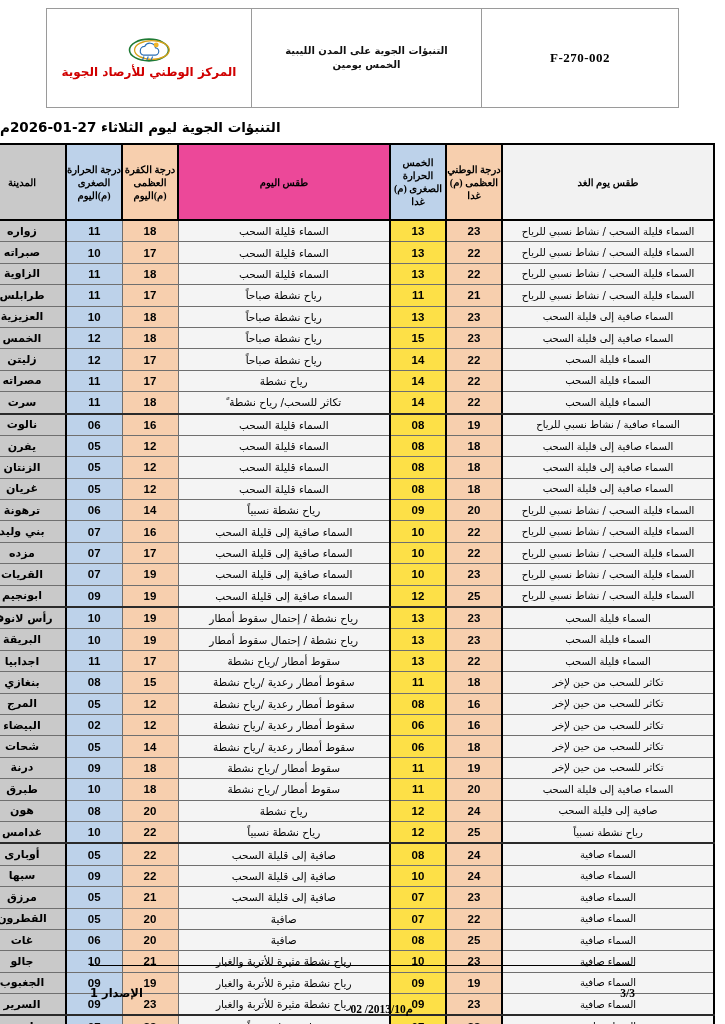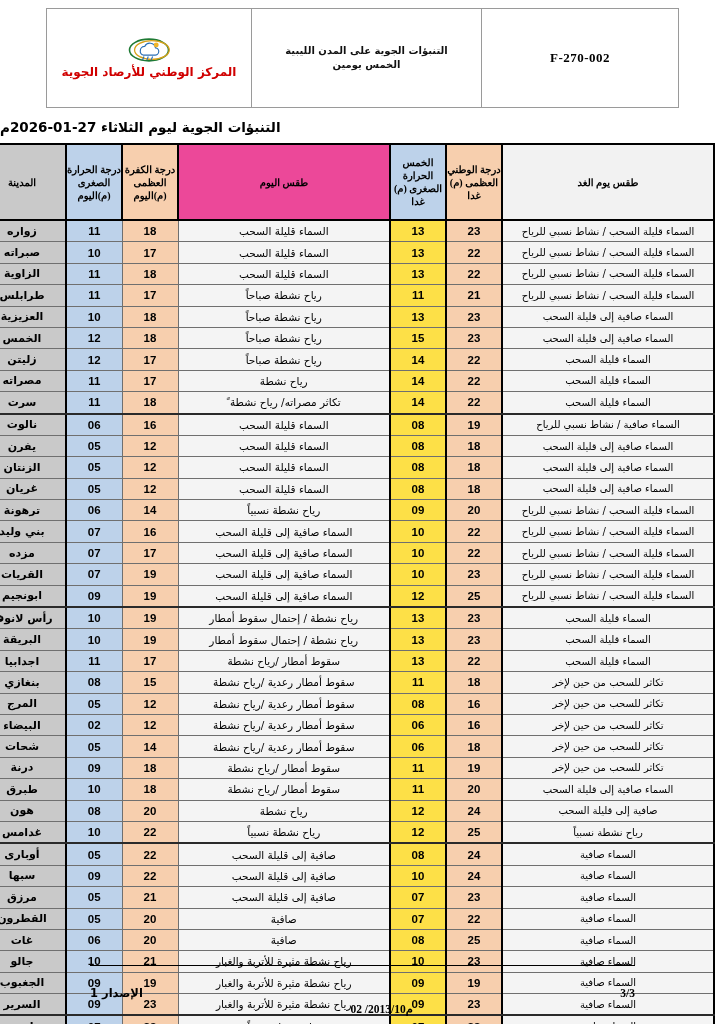--- a/index.html
+++ b/index.html
@@ -309,21 +309,21 @@
           <td class="c-tmin2">14</td>
           <td class="c-today">رياح نشطة</td>
           <td class="c-tmax">17</td>
           <td class="c-tmin">11</td>
           <td class="c-city">مصراته</td>
         </tr>
         <tr class="group-end">
           <td class="c-tomorrow">السماء قليلة السحب</td>
           <td class="c-tmax2">22</td>
           <td class="c-tmin2">14</td>
-          <td class="c-today">تكاثر مصراته/ رياح نشطة ً</td>
+          <td class="c-today">تكاثر للسحب/ رياح نشطة ً</td>
           <td class="c-tmax">18</td>
           <td class="c-tmin">11</td>
           <td class="c-city">سرت</td>
         </tr>
         <tr>
           <td class="c-tomorrow">السماء صافية / نشاط نسبي للرياح</td>
           <td class="c-tmax2">19</td>
           <td class="c-tmin2">08</td>
           <td class="c-today">السماء قليلة السحب</td>
           <td class="c-tmax">16</td>

